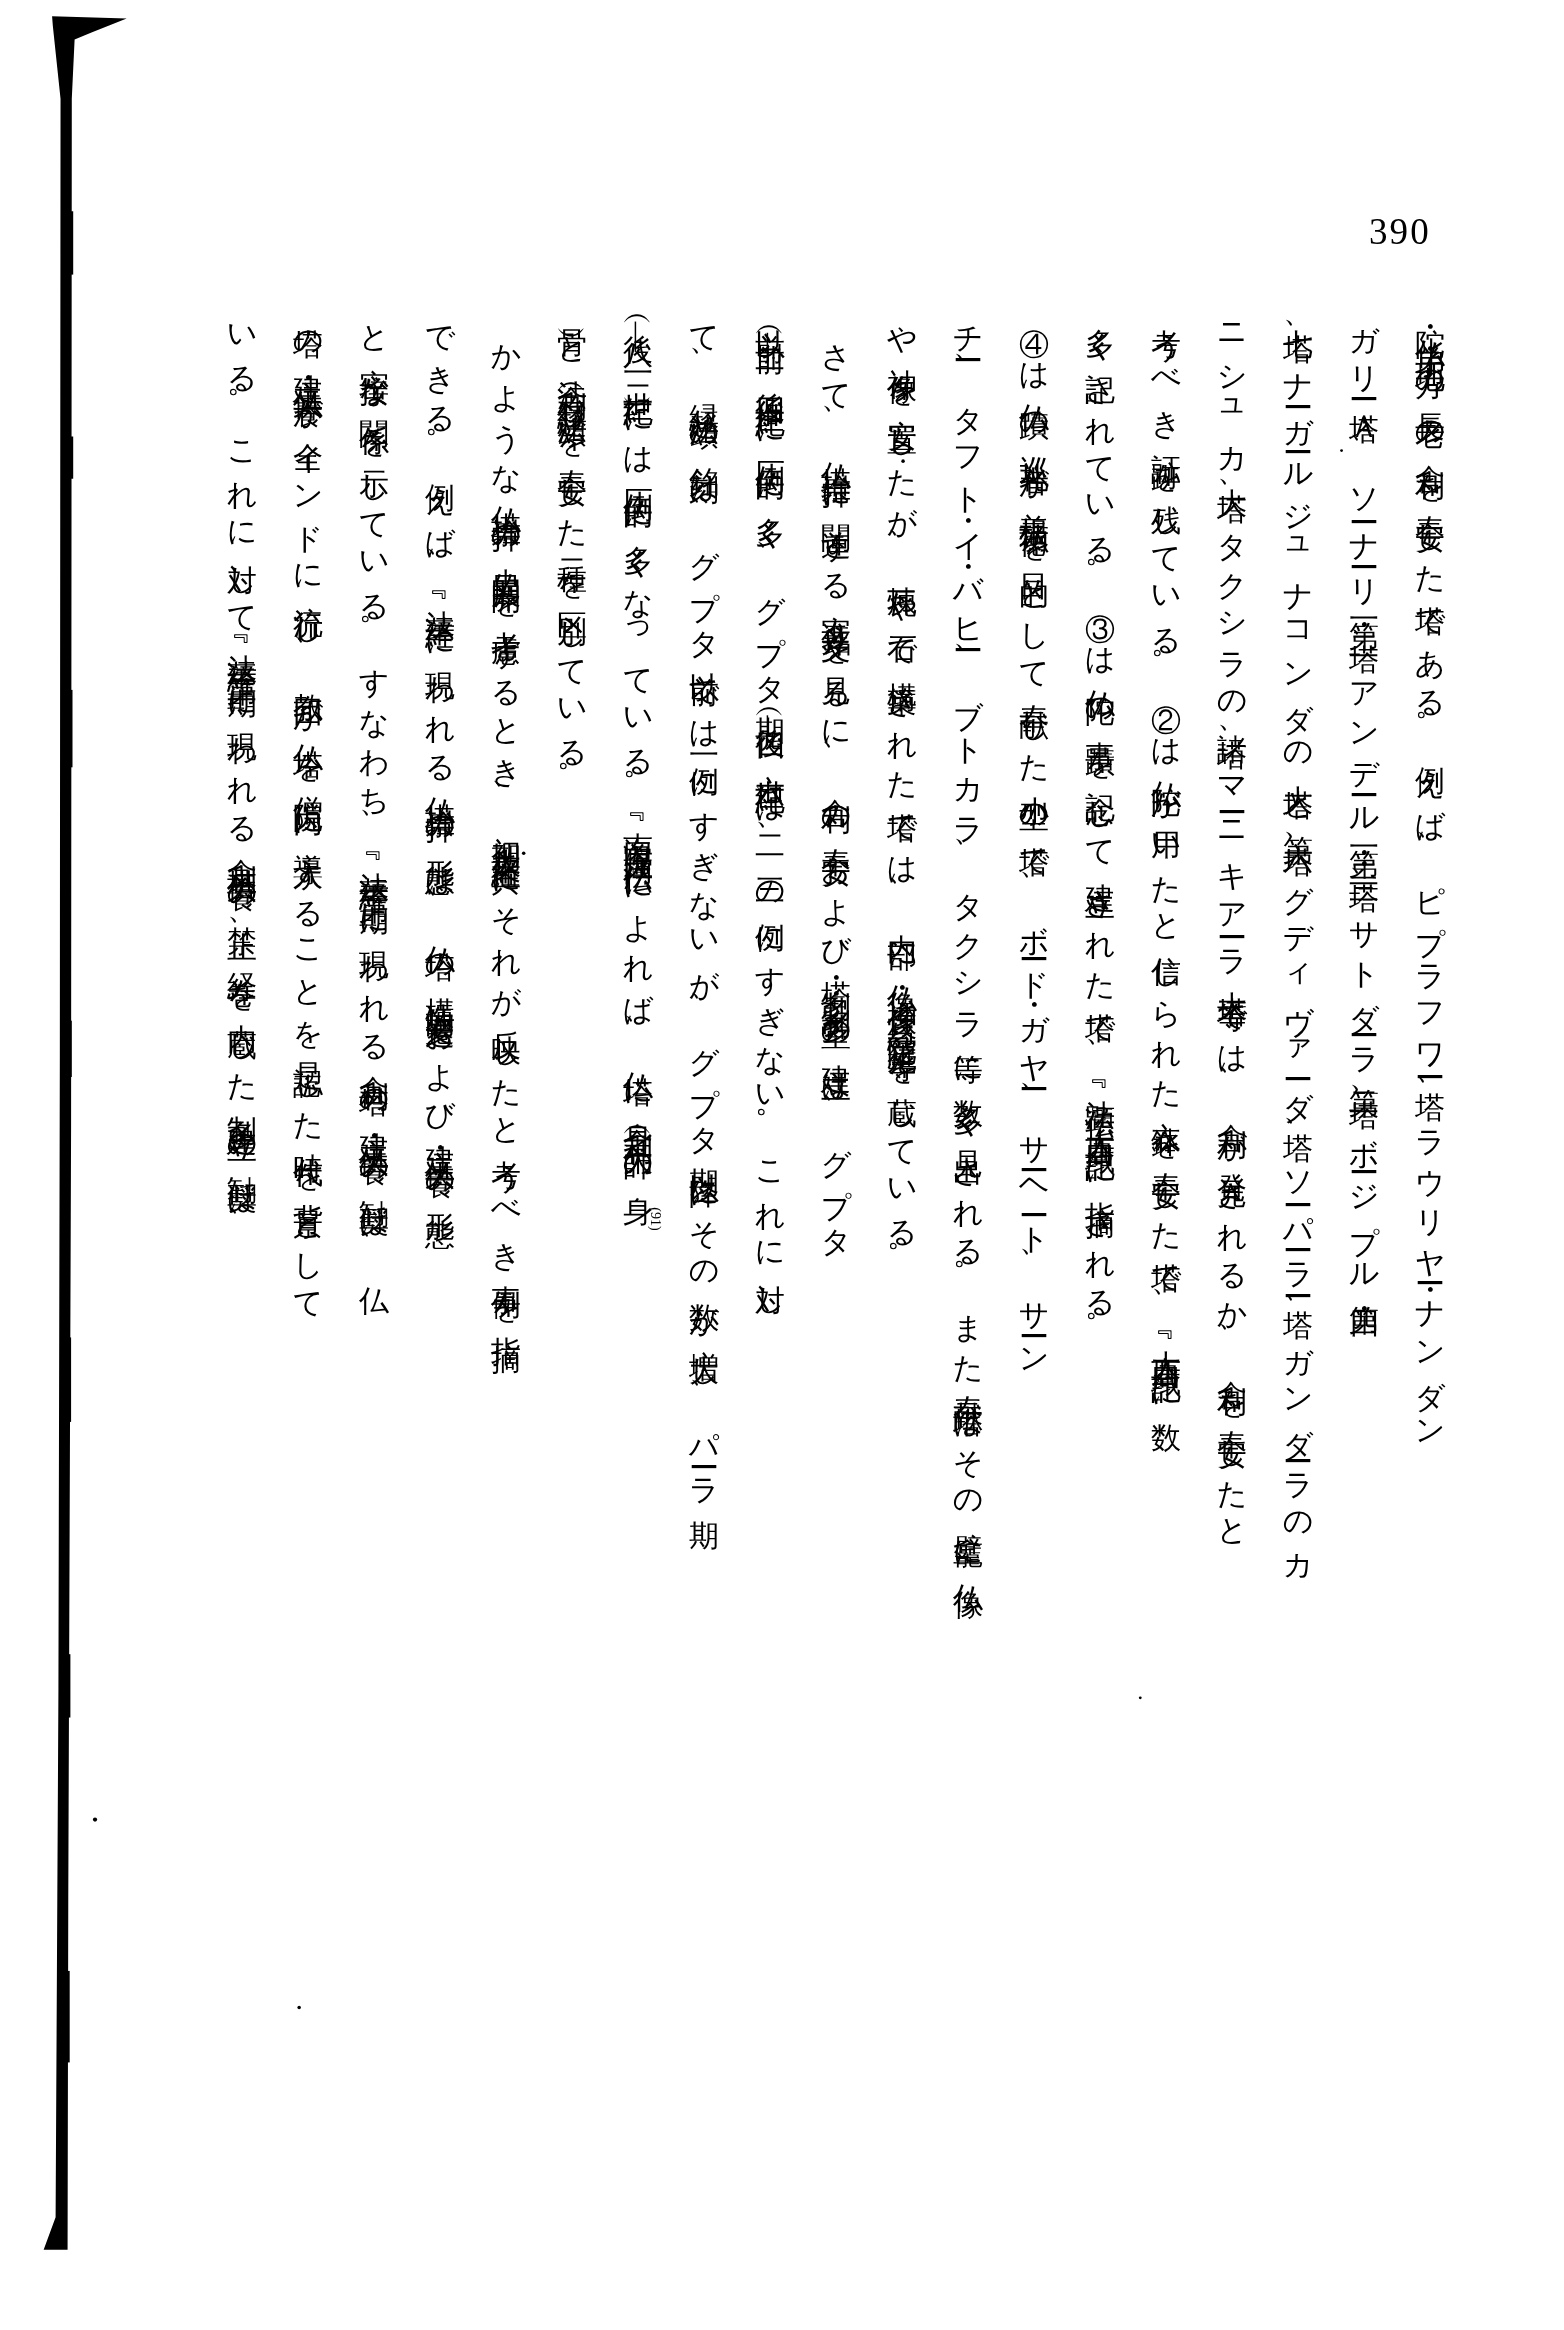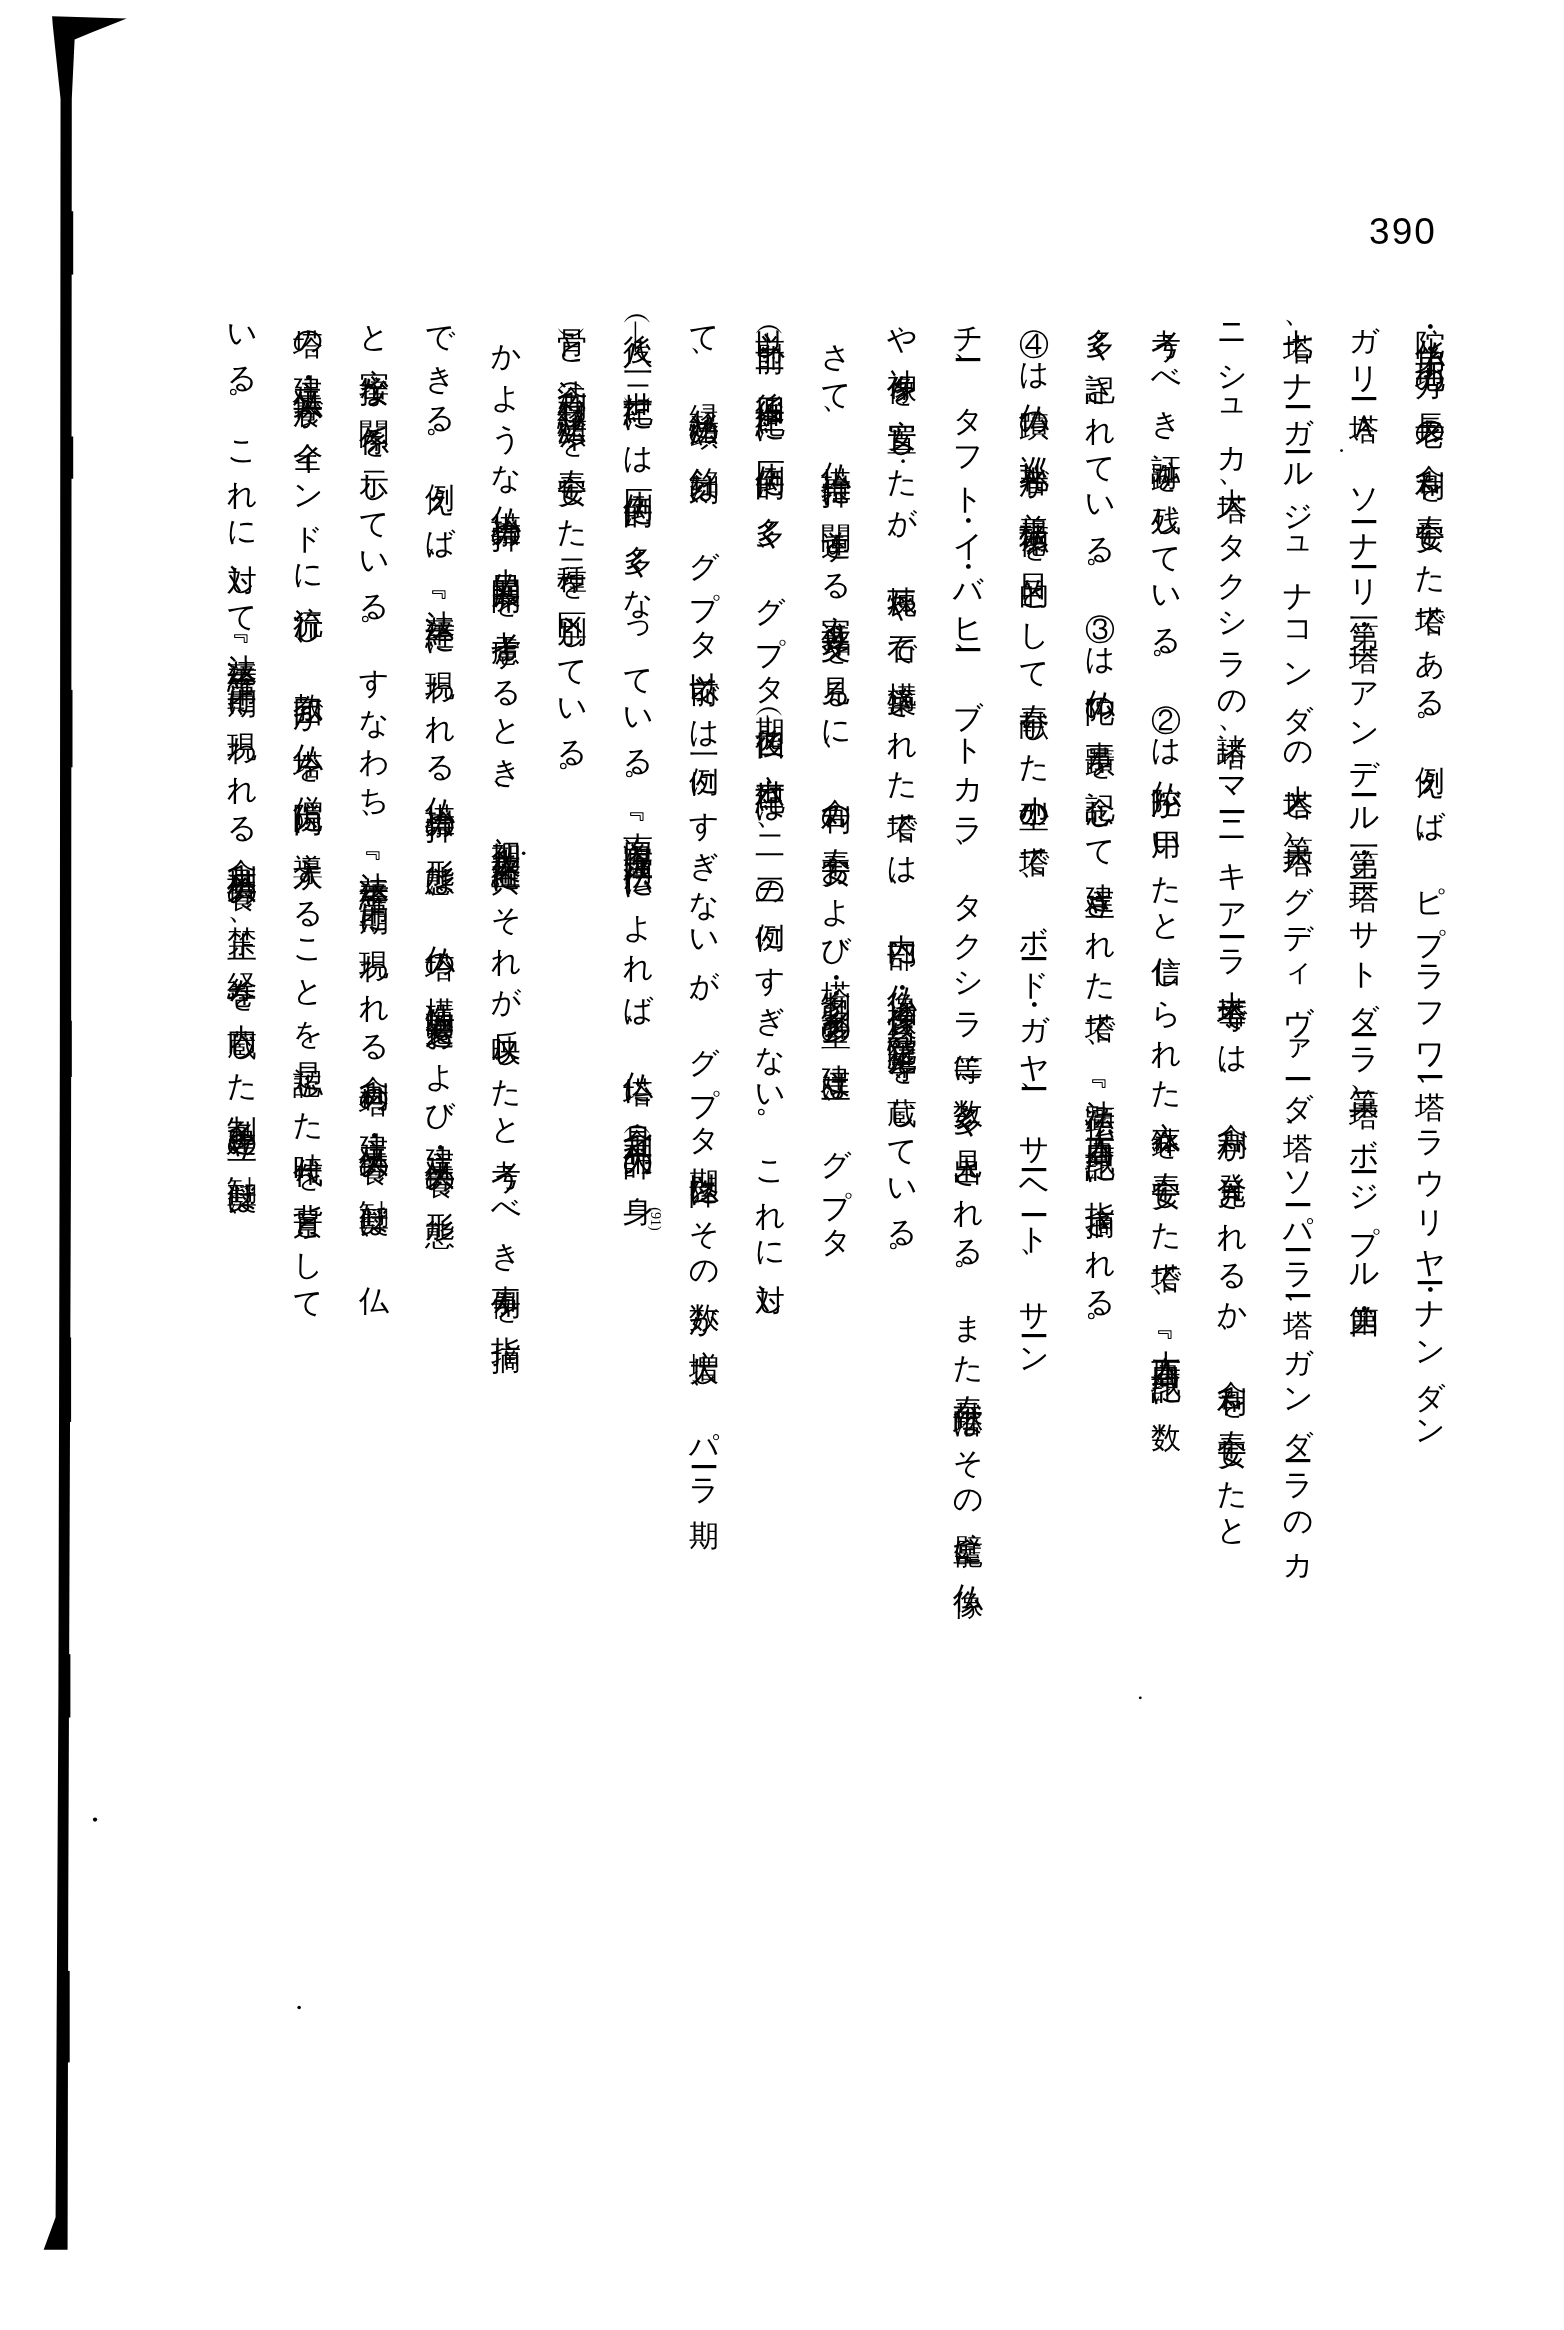--- a/index.html
+++ b/index.html
@@ -26,21 +26,21 @@
     pointer-events: none;
   }
   
   .page-number {
     position: absolute;
     left: 1369px;
     top: 213px;
     font-size: 37px;
     line-height: 1;
     letter-spacing: 2.1px;
-    font-family: Liberation Sans, sans-serif;
+    font-family: Liberation Serif, serif;
     text-align: right;
   }
   
   .text-block {
     position: absolute;
     top: 305px;
     right: 119px;
     width: 1221px;
     height: 1661px;
     display: flex;

